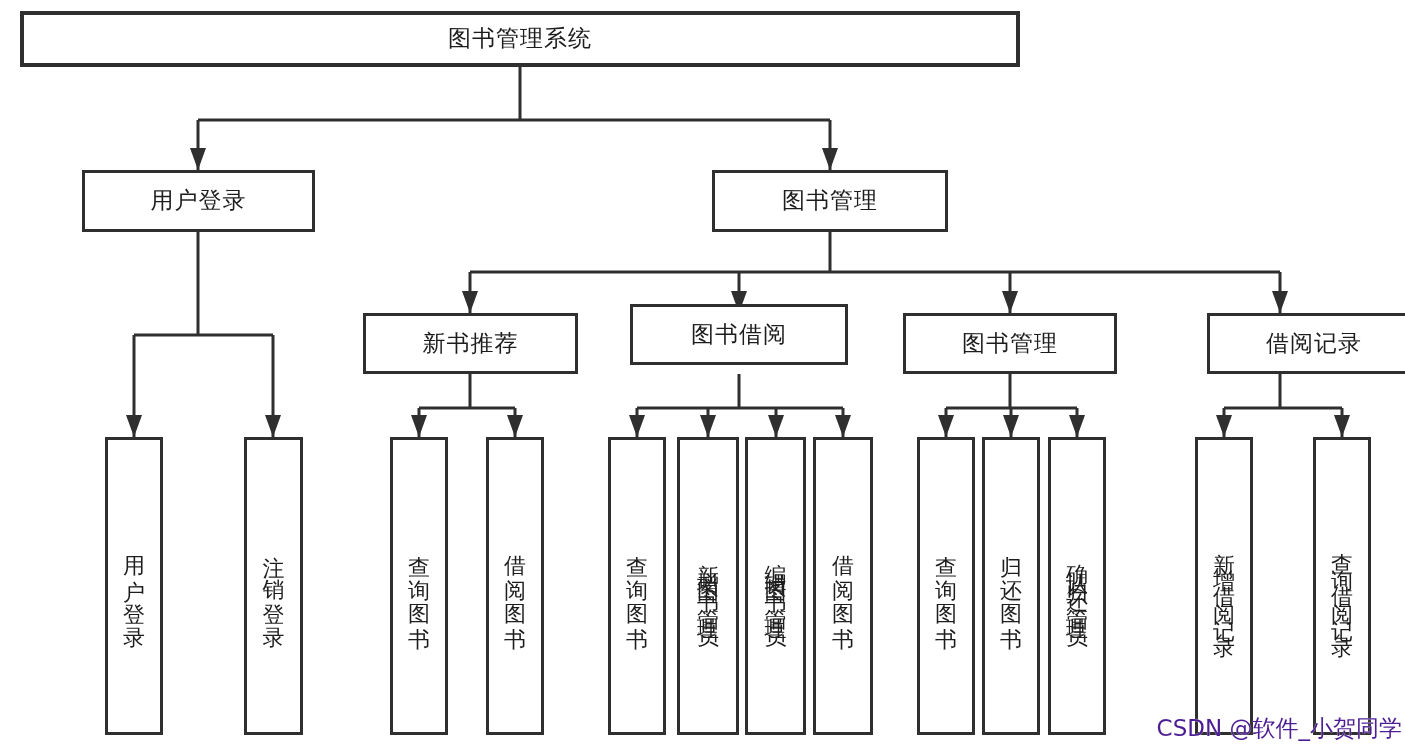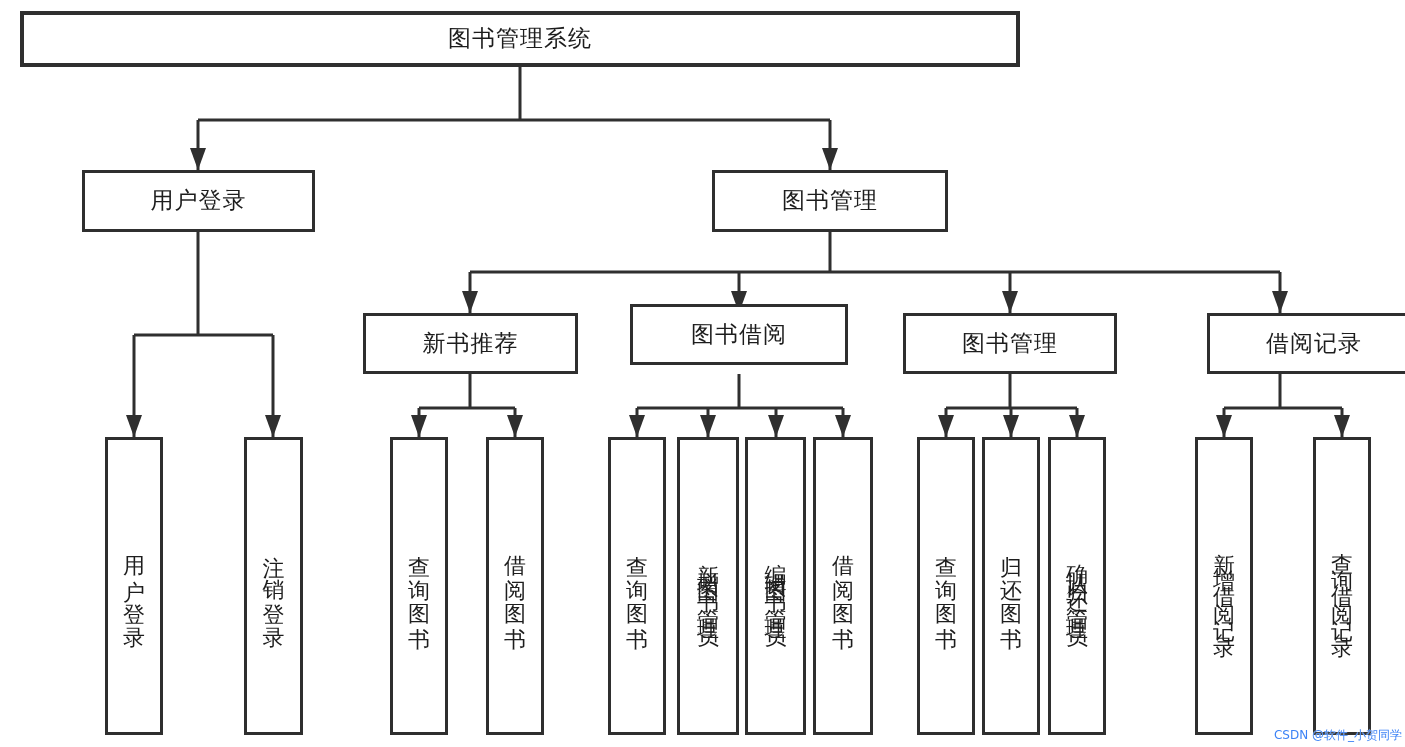--- a/index.html
+++ b/index.html
@@ -48,22 +48,22 @@
     text-orientation: mixed;
     font-size: 22px;
   }
   .leaf.short { letter-spacing: 24px; }
   .leaf.mid   { letter-spacing: 17px; }
   .leaf.long  { letter-spacing: 9px;  }
   #watermark {
     position: absolute;
     right: 3px;
     bottom: 3px;
-    font-size: 12px;
-    color: #3b82f6;
+    font-size: 23px;
+    color: #4c1d95;
     text-shadow: 0 0 1px #ffffff;
     white-space: nowrap;
   }
 </style>
 </head>
 <body>
 
 <div id="canvas">
 
   <svg id="connectors" viewBox="0 0 1405 747" xmlns="http://www.w3.org/2000/svg">

